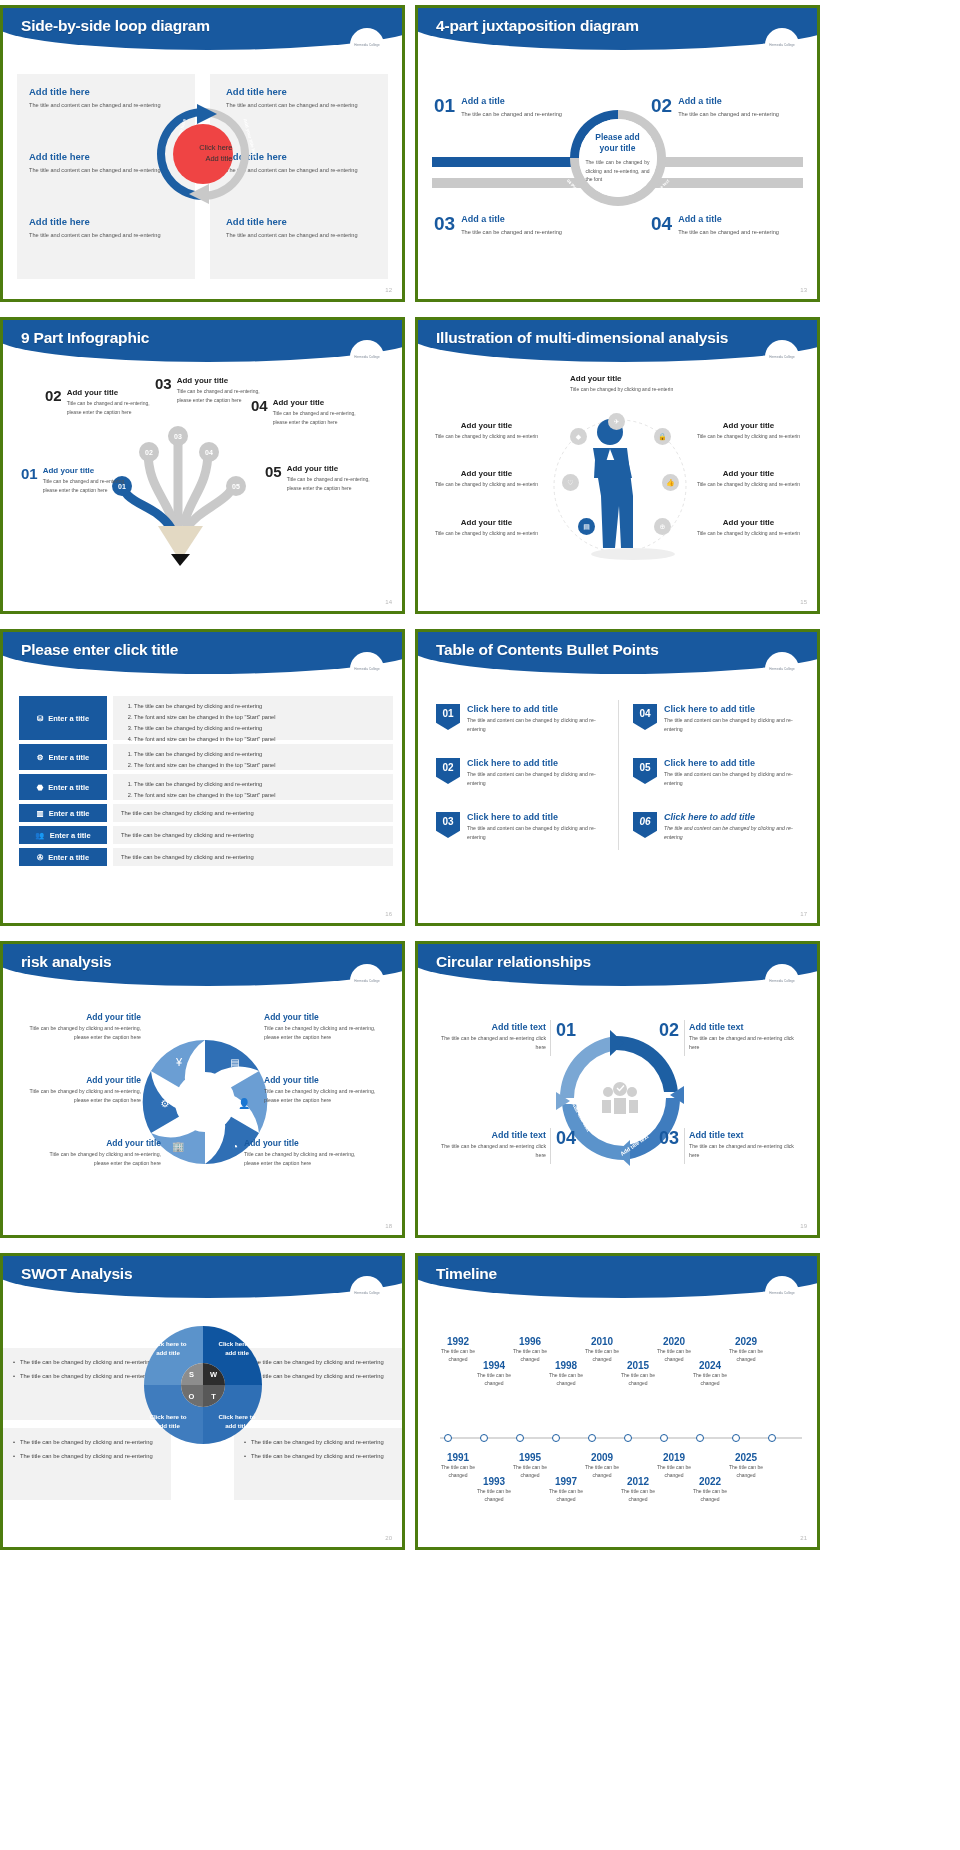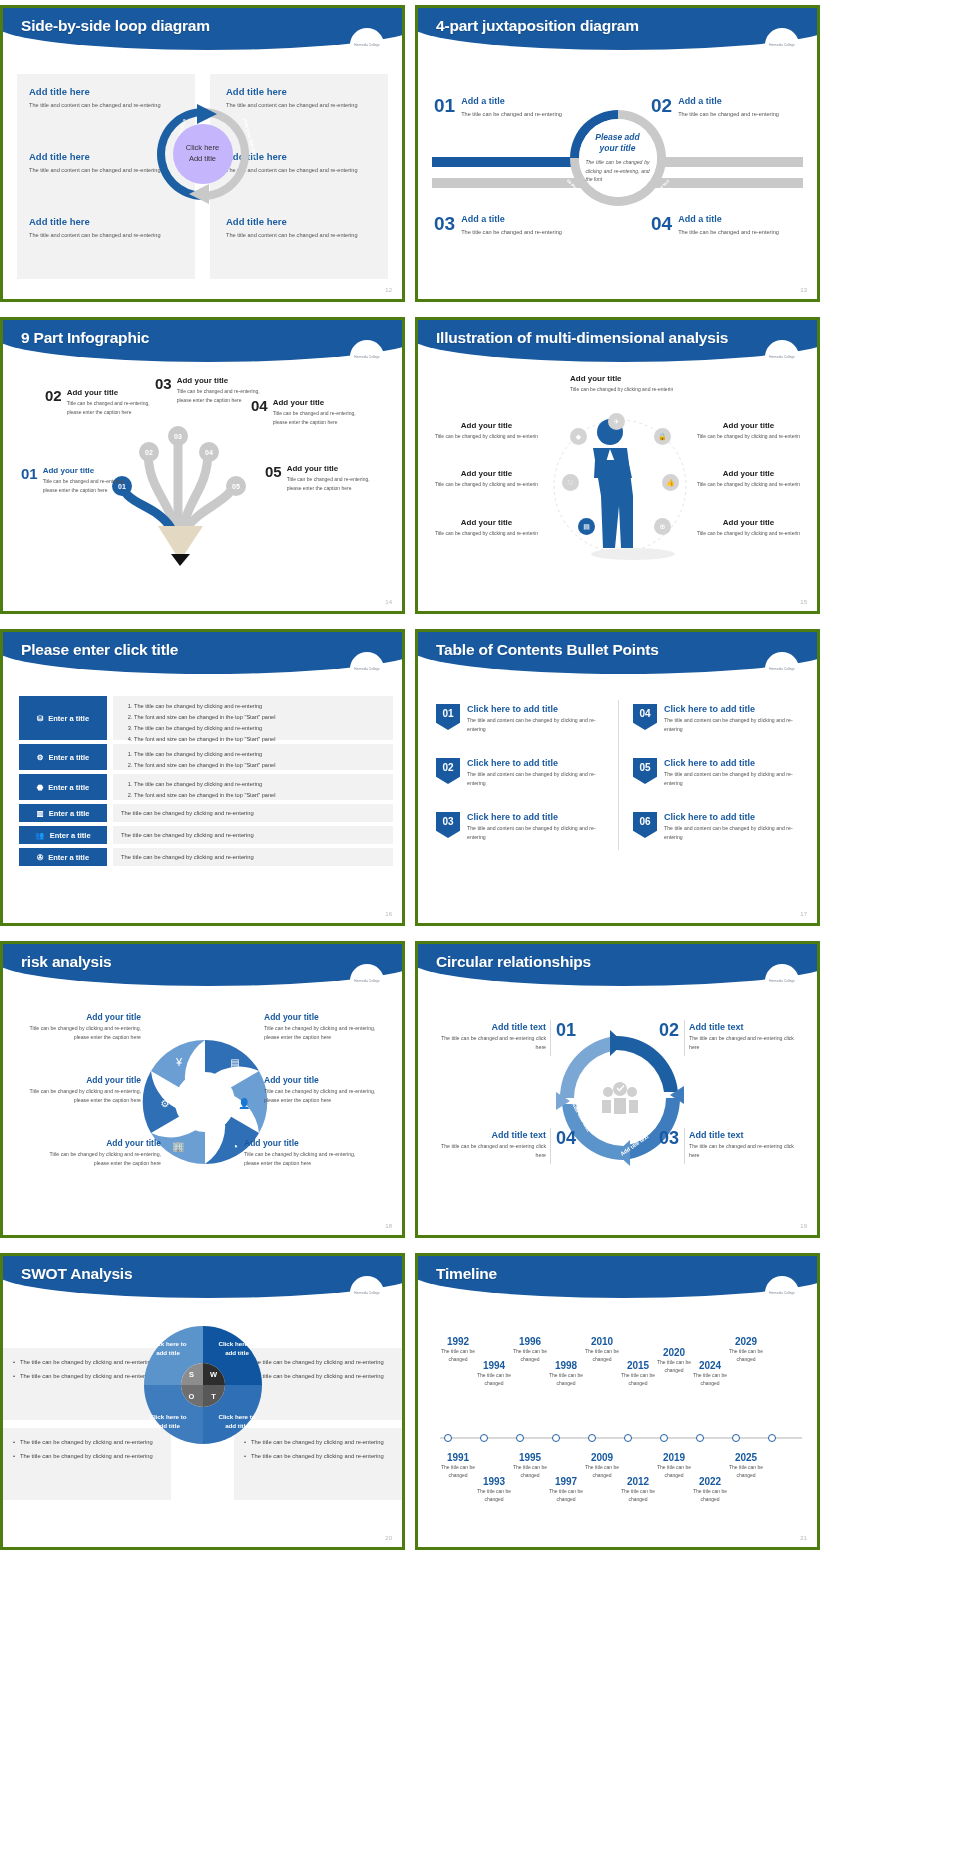--- a/index.html
+++ b/index.html
@@ -26,36 +26,36 @@
 
   .body { position:absolute; left:0; top:46px; width:100%; height:251px; }
 
   
   .s12 .panel { position:absolute; top:20px; width:178px; height:205px; background:#f2f2f2; }
   .s12 .pL { left:14px; } .s12 .pR { right:14px; }
   .s12 .blk { position:absolute; width:150px; }
   .s12 h3 { color:#1d5fa3; font-size:9.5px; font-weight:bold; margin-bottom:3px;}
   .s12 p { color:#555; font-size:5.6px; line-height:1.85; }
   .loopwrap { position:absolute; left:50%; top:46px; transform:translateX(-50%); width:108px; height:108px; }
-  .loopwrap .inner { position:absolute; left:24px; top:24px; width:60px; height:60px; background:#c4b5fd;
-                     border-radius:50%; display:flex; flex-direction:column; align-items:center;
+  .loopwrap .inner { position:absolute; left:24px; top:24px; width:60px; height:60px; background:#ef4444;
+                     border-radius:50%; display:flex; flex-direction:column; align-items:flex-end;
                      justify-content:center; color:#333; font-size:7.5px; line-height:1.45; z-index:3;}
   .curvelbl { position:absolute; font-size:4.6px; font-weight:bold; }
 
   
   .s13 .q { position:absolute; width:150px; display:flex; gap:6px; }
   .s13 .num { font-size:19px; font-weight:bold; color:#18599f; line-height:1; }
   .s13 h4 { font-size:9px; color:#18599f; font-weight:bold; margin-bottom:3px; }
   .s13 p { font-size:5.6px; color:#555; line-height:1.8; }
   .s13 .bar { position:absolute; height:10px; }
   .s13 .ring { position:absolute; left:50%; top:52px; transform:translateX(-50%);
                width:104px; height:104px; border-radius:50%; }
   .s13 .ringin { position:absolute; left:13px; top:13px; width:78px; height:78px; background:#fff;
                  border-radius:50%; display:flex; flex-direction:column; align-items:center;
-                 justify-content:center; text-align:center; padding:0 7px;font-style:italic;}
+                 justify-content:center; text-align:center; padding:0 7px;}
   .s13 .ringin h5 { font-size:8.5px; color:#18599f; font-weight:bold; line-height:1.3; margin-bottom:4px;}
   .s13 .ringin p { font-size:5px; color:#555; line-height:1.75; text-align:justify; }
 
   
   .s14 .it { position:absolute; display:flex; gap:5px; width:118px;}
   .s14 .n { font-size:15px; font-weight:bold; line-height:1; }
   .s14 h4 { font-size:8px; font-weight:bold; margin-bottom:2px; }
   .s14 p { font-size:5px; color:#555; line-height:1.7; }
   .s14 .node { position:absolute; width:20px; height:20px; border-radius:50%; display:flex;
                align-items:center; justify-content:center; color:#fff; font-size:7px; font-weight:bold;}
@@ -490,21 +490,21 @@
              <p>The title and content can be changed by clicking and re-entering</p>
           </div>
       </div>
       <div class="it" style="left:215px; top:80px;">
         <div class="shield">05</div>
         <div>
             <h4>Click here to add title</h4>
              <p>The title and content can be changed by clicking and re-entering</p>
           </div>
       </div>
-      <div class="it" style="left:215px; top:134px;">
+      <div class="it" style="left:215px; top:134px;font-style:italic;">
         <div class="shield">06</div>
         <div>
             <h4>Click here to add title</h4>
              <p>The title and content can be changed by clicking and re-entering</p>
           </div>
       </div>
     </div>
     <div class="pgnum">17</div>
   </div>
 
@@ -714,21 +714,21 @@
         <div class="tx">The title can be changed</div>
         </div>
       <div class="ev" style="left:85px;  top:34px;">
         <div class="yr">1996</div>
         <div class="tx">The title can be changed</div>
         </div>
       <div class="ev" style="left:157px; top:34px;">
         <div class="yr">2010</div>
         <div class="tx">The title can be changed</div>
         </div>
-      <div class="ev" style="left:229px; top:34px;margin-top:11px;">
+      <div class="ev" style="left:229px; top:34px;">
         <div class="yr">2020</div>
         <div class="tx">The title can be changed</div>
         </div>
       <div class="ev" style="left:301px; top:34px;">
         <div class="yr">2029</div>
         <div class="tx">The title can be changed</div>
         </div>
 
       <div class="ev" style="left:49px;  top:58px;">
         <div class="yr">1994</div>

